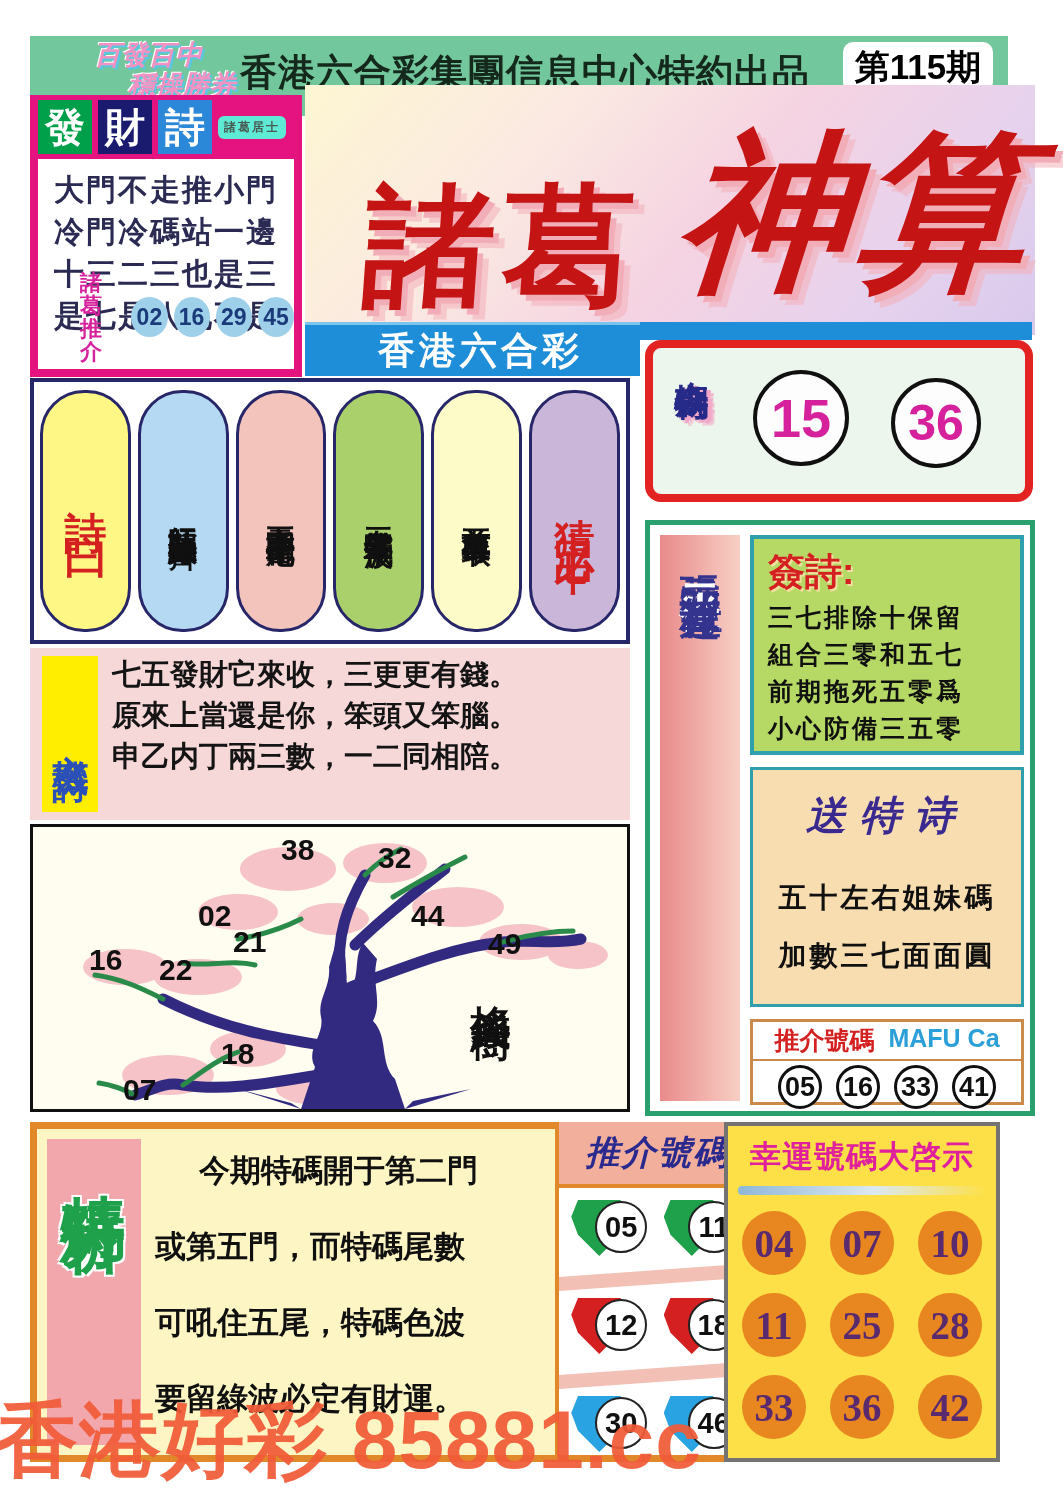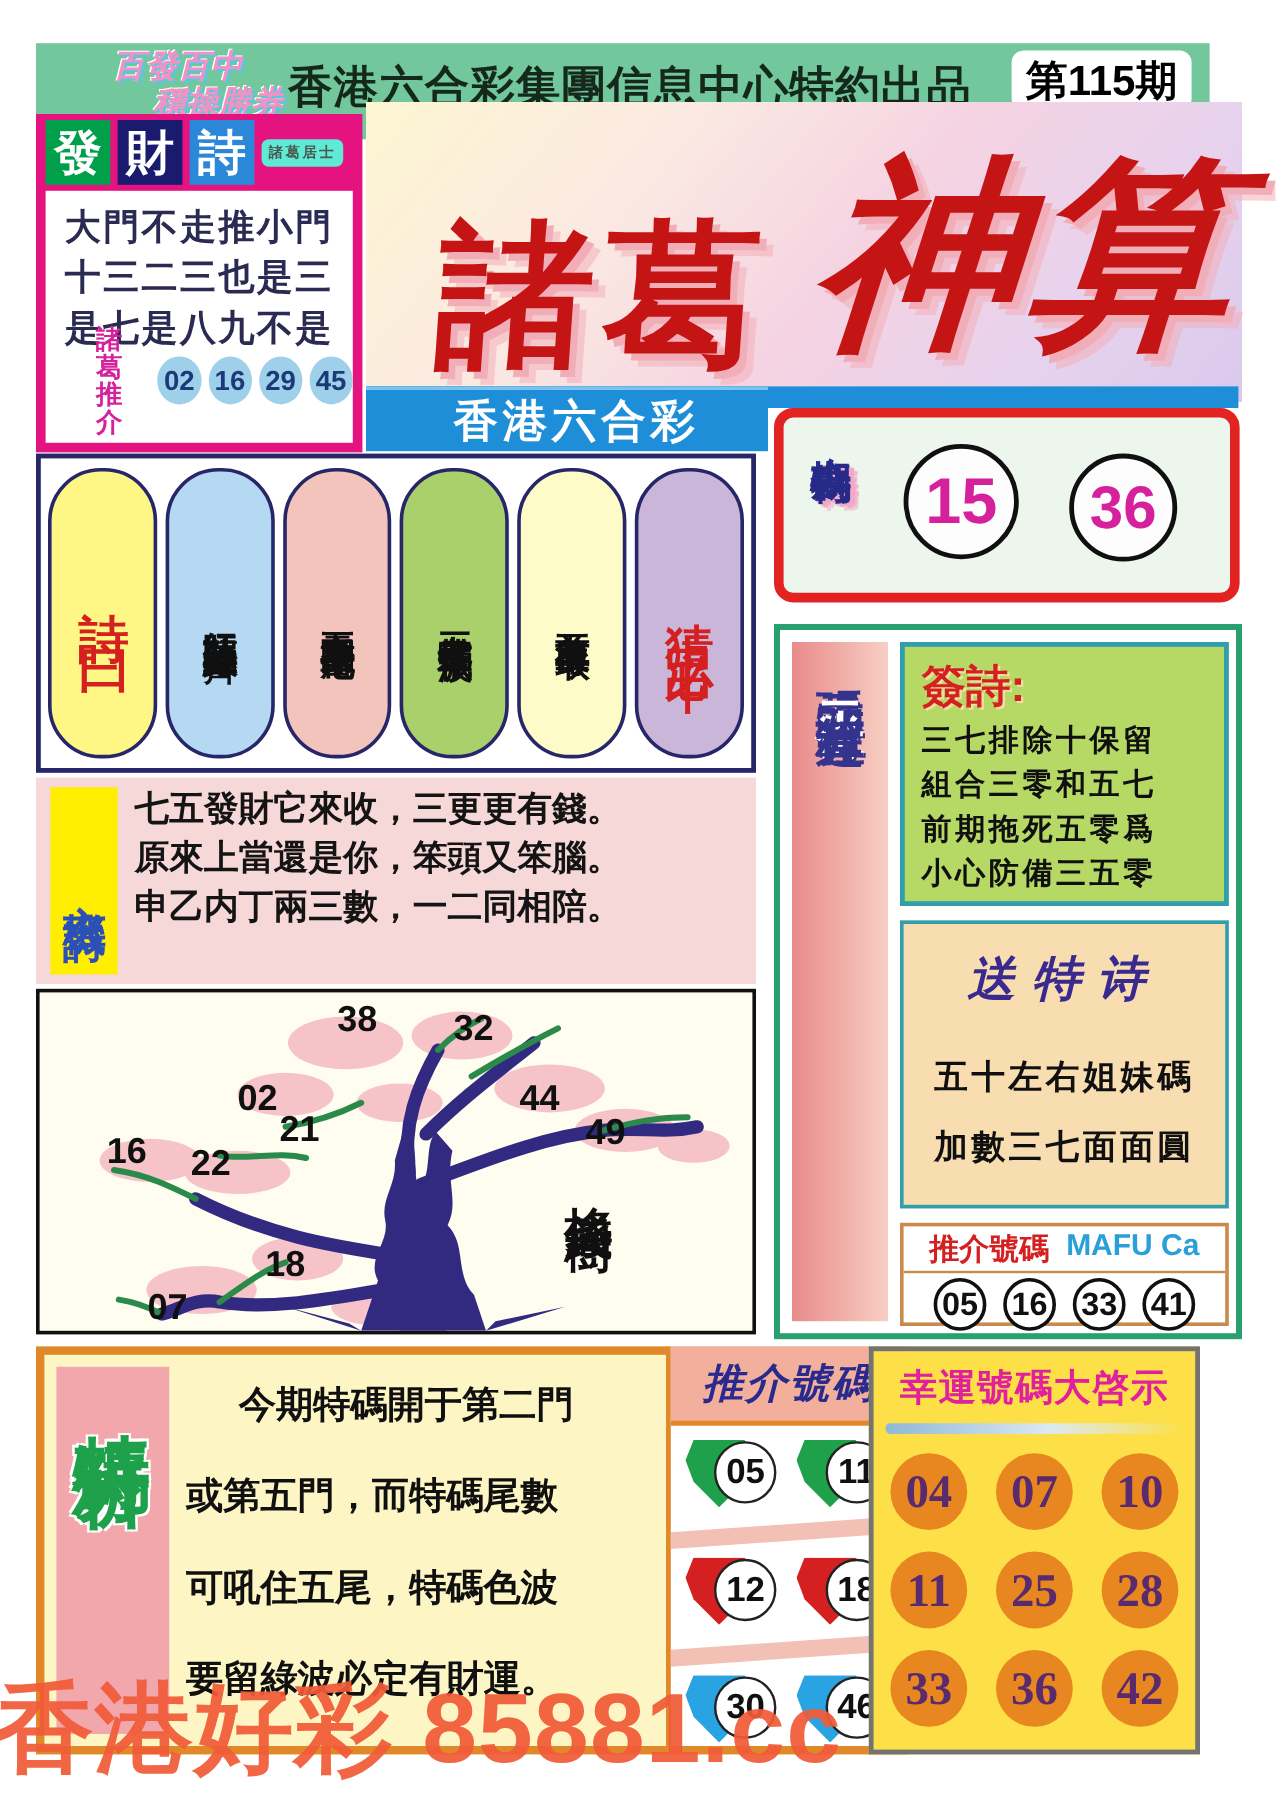--- a/index.html
+++ b/index.html
@@ -144,20 +144,21 @@
   <div class="abs facai">
     <div class="facai-head">
       <div class="ftile ft-green">發</div>
       <div class="ftile ft-navy">財</div>
       <div class="ftile ft-blue">詩</div>
       <div class="fauthor">諸葛居士</div>
     </div>
     <div class="facai-body">
       <div class="fpoem">
         <div>大門不走推小門</div>
+        <div>冷門冷碼站一邊</div>
         <div>十三二三也是三</div>
         <div>是七是八九不是</div>
       </div>
       <div class="ffoot">
         <div class="frec">
           <div>諸 葛</div>
           <div>推 介</div>
         </div>
         <div class="fball flexc">02</div>
         <div class="fball flexc">16</div>
@@ -239,21 +240,21 @@
         <path d="M360,70 C385,55 408,42 432,30"></path>
         <path d="M470,115 C495,108 515,104 540,104"></path>
         <path d="M150,258 C170,244 185,232 205,225"></path>
         <path d="M102,268 C90,262 80,258 66,256"></path>
       </g>
     </svg>
     <div class="tnum" style="left:248px;top:6px;">38</div>
     <div class="tnum" style="left:345px;top:14px;">32</div>
     <div class="tnum" style="left:165px;top:72px;">02</div>
     <div class="tnum" style="left:200px;top:98px;">21</div>
-    <div class="tnum" style="left:400px;top:72px;">44</div>
+    <div class="tnum" style="left:378px;top:72px;">44</div>
     <div class="tnum" style="left:455px;top:100px;">49</div>
     <div class="tnum" style="left:56px;top:116px;">16</div>
     <div class="tnum" style="left:126px;top:126px;">22</div>
     <div class="tnum" style="left:188px;top:210px;">18</div>
     <div class="tnum" style="left:90px;top:246px;">07</div>
     <div class="tlabel vtext">搖錢樹</div>
   </div>
 
   <div class="abs zhang">
     <div class="zstrip">

